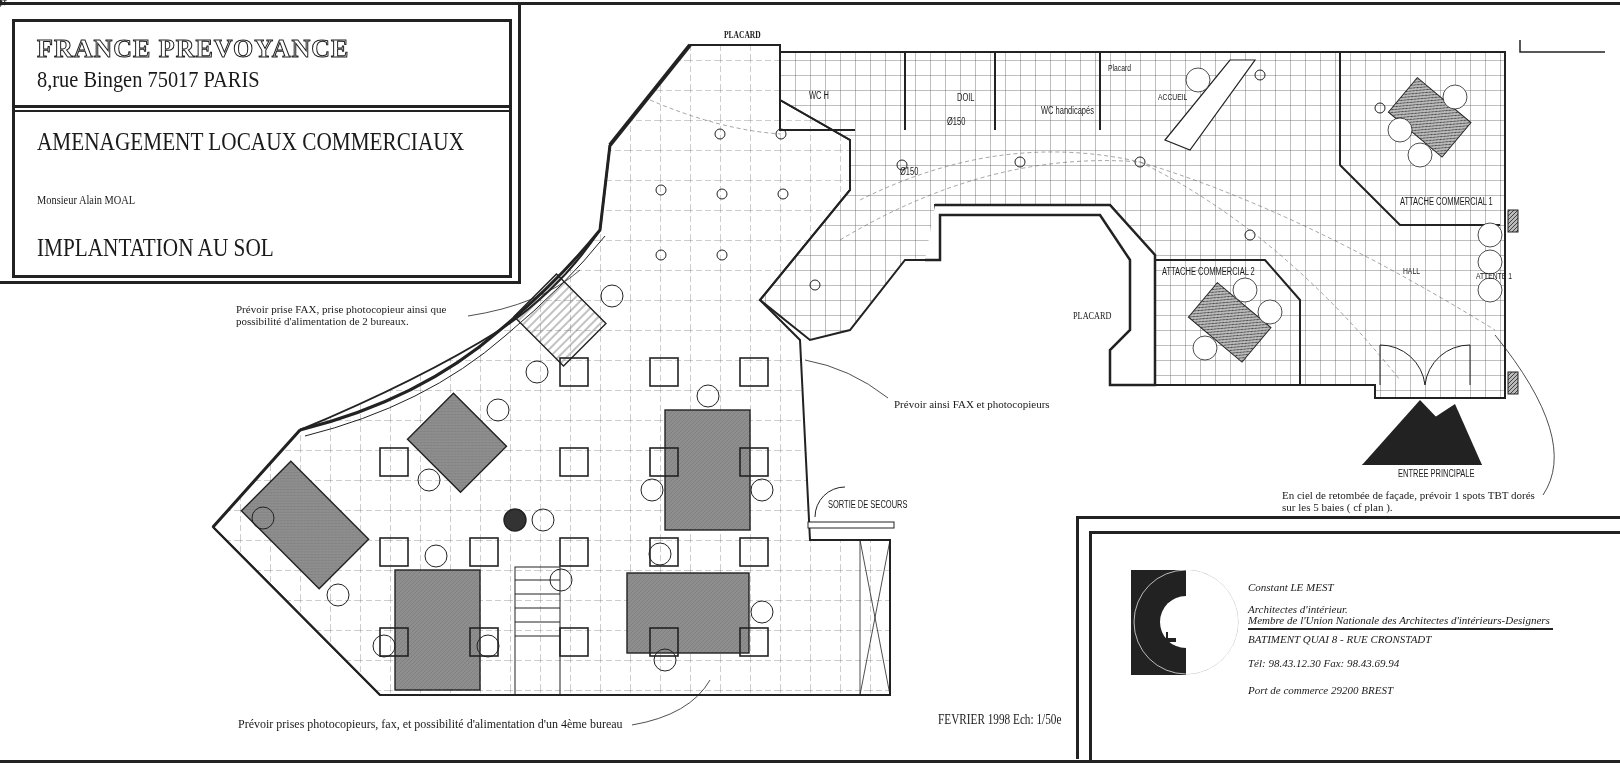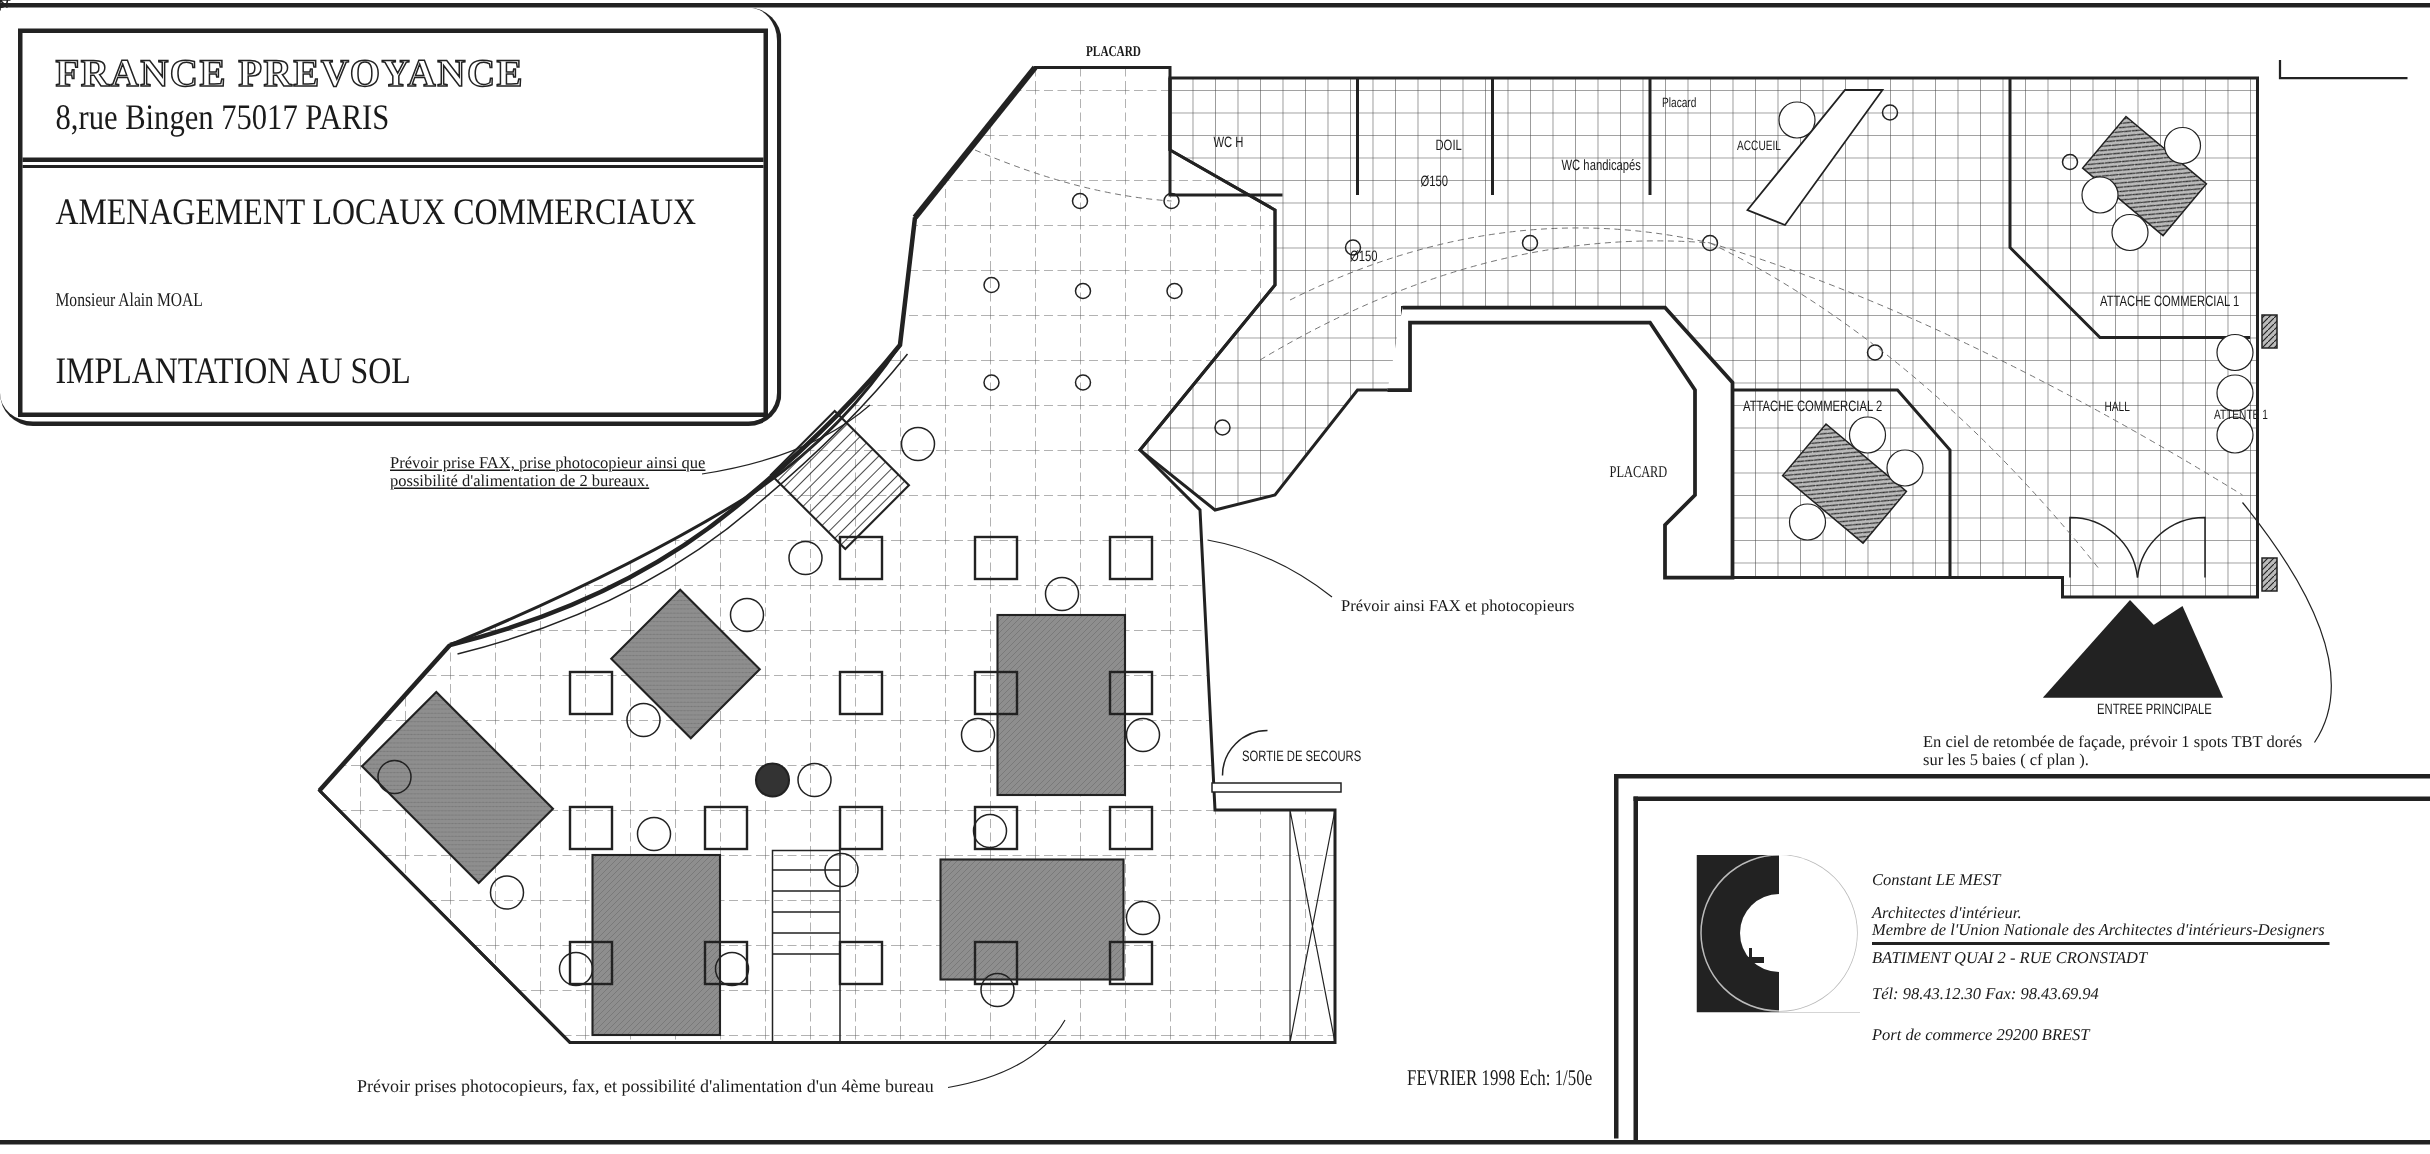--- a/index.html
+++ b/index.html
@@ -1,19 +1,19 @@
 <!DOCTYPE html>
 <html><head>
 <meta charset="utf-8">
 <style>
   html, body { margin:0; padding:0; background:#fff; }
   body { width:1620px; height:769px; position:relative; overflow:hidden; font-family:"Liberation Serif", serif; color:#1a1a1a; }
   .frame-top { position:absolute; left:0; top:2px; width:1620px; border-top:3px solid #222; }
   .frame-bottom { position:absolute; left:0; top:760px; width:1620px; border-top:3px solid #222; }
-  .title-block { position:absolute; left:0; top:5px; width:518px; height:276px; border-right:3px solid #222; border-bottom:3px solid #222;border-radius:22px; }
+  .title-block { position:absolute; left:0; top:5px; width:518px; height:276px; border-right:3px solid #222; border-bottom:3px solid #222; }
   .tb-inner { position:absolute; left:12px; top:14px; width:494px; height:253px; border:3px solid #222; }
   .tb-sep { position:absolute; left:0; top:83px; width:494px; border-top:3px solid #222; }
   .tb-sep2 { position:absolute; left:0; top:88px; width:494px; border-top:2px solid #222; }
   .company { position:absolute; left:22px; top:12px; font-size:26px; letter-spacing:1px; color:#fff; -webkit-text-stroke:1px #222; font-family:"Liberation Serif", serif; font-weight:bold; }
   .address { position:absolute; left:22px; top:44px; font-size:24px; font-family:"Liberation Serif", serif; transform:scaleX(0.85); transform-origin:left; }
   .project { position:absolute; left:22px; top:106px; font-size:25px; transform:scaleX(0.85); transform-origin:left; white-space:nowrap; }
   .client { position:absolute; left:22px; top:170px; font-size:13px; transform:scaleX(0.8); transform-origin:left; white-space:nowrap; }
   .subject { position:absolute; left:22px; top:212px; font-size:25px; transform:scaleX(0.85); transform-origin:left; white-space:nowrap; }
   .plan-svg { position:absolute; left:0; top:0; }
   .note { position:absolute; font-size:11px; line-height:12px; white-space:nowrap; }
@@ -221,21 +221,21 @@
 <div class="lbl" style="left:1108px;top:63px;font-size:9px;">Placard</div>
 <div class="lbl" style="left:1158px;top:92px;font-size:9px;">ACCUEIL</div>
 <div class="lbl" style="left:1400px;top:196px;">ATTACHE COMMERCIAL 1</div>
 <div class="lbl" style="left:1162px;top:266px;">ATTACHE COMMERCIAL 2</div>
 <div class="lbl" style="left:1403px;top:266px;font-size:9px;">HALL</div>
 <div class="lbl" style="left:1476px;top:271px;font-size:9px;">ATTENTE 1</div>
 <div class="lbl" style="left:1073px;top:309px;font-family:'Liberation Serif',serif;font-size:11px;">PLACARD</div>
 <div class="lbl" style="left:828px;top:499px;">SORTIE DE SECOURS</div>
 <div class="lbl" style="left:1398px;top:468px;">ENTREE PRINCIPALE</div>
 
-<div class="note" style="left:260px;top:303px;text-decoration:underline;">
+<div class="note" style="left:236px;top:303px;">
   <div>Prévoir prise FAX, prise photocopieur ainsi que</div>
   <div>possibilité d'alimentation de 2 bureaux.</div>
 </div>
 <div class="note" style="left:894px;top:398px;">Prévoir ainsi FAX et photocopieurs</div>
 <div class="note" style="left:1282px;top:489px;">
   <div>En ciel de retombée de façade, prévoir 1 spots TBT dorés</div>
   <div>sur les 5 baies ( cf plan ).</div>
 </div>
 <div class="note" style="left:238px;top:718px;font-size:12px;">Prévoir prises photocopieurs, fax, et possibilité d'alimentation d'un 4ème bureau</div>
 
@@ -250,15 +250,15 @@
   <circle cx="55" cy="52" r="52" fill="none" stroke="#bbb" stroke-width="1"></circle>
   <path d="M55 0 A52 52 0 0 1 55 104 Z" fill="#fff"></path>
   <path d="M55 26 A26 26 0 0 0 55 78 Z" fill="#fff"></path>
   <path d="M20 40 L20 70 L45 70" stroke="#222" stroke-width="4" fill="none"></path>
   <path d="M30 62 L30 70 M36 62 L36 70" stroke="#222" stroke-width="2"></path>
 </svg>
 <div class="arch-text" style="top:581px;">Constant LE MEST</div>
 <div class="arch-text" style="top:603px;">Architectes d'intérieur.</div>
 <div class="arch-text" style="top:614px;font-style:italic;">Membre de l'Union Nationale des Architectes d'intérieurs-Designers</div>
 <div class="arch-rule"></div>
-<div class="arch-text" style="top:633px;">BATIMENT QUAI 2 - RUE CRONSTADT</div>
+<div class="arch-text" style="top:633px;">BATIMENT QUAI 8 - RUE CRONSTADT</div>
 <div class="arch-text" style="top:645px;margin-top:39px;">Port de commerce 29200 BREST</div>
 <div class="arch-text" style="top:657px;">Tél: 98.43.12.30   Fax: 98.43.69.94</div>
 
 </body></html>

